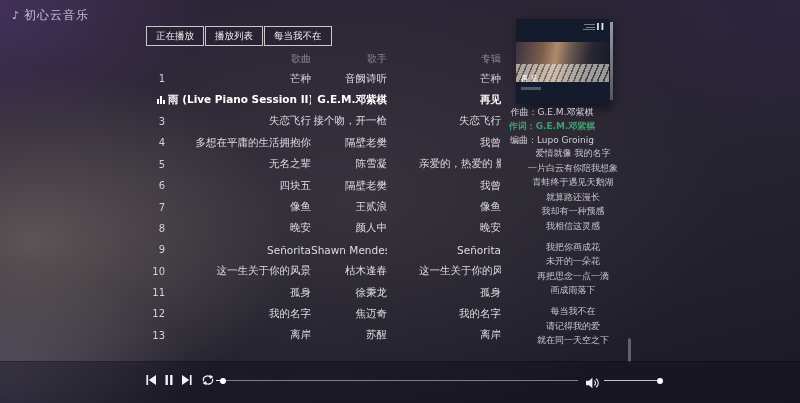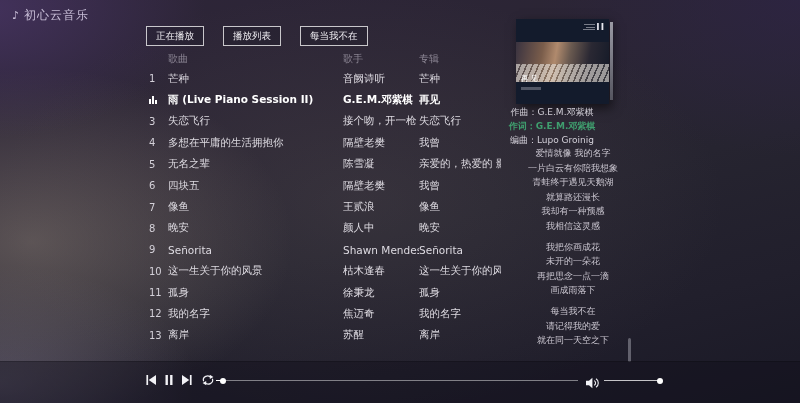--- a/index.html
+++ b/index.html
@@ -11,33 +11,33 @@
       radial-gradient(ellipse 420px 280px at 4% 60%, rgba(142,130,120,0.50), rgba(142,130,120,0) 62%),
       radial-gradient(ellipse 300px 180px at 0% 95%, rgba(150,140,175,0.32), rgba(150,140,175,0) 65%),
       radial-gradient(ellipse 520px 300px at 45% 50%, rgba(110,100,98,0.22), rgba(110,100,98,0) 70%),
       radial-gradient(ellipse 400px 240px at 100% 0%, rgba(46,36,70,0.70), rgba(46,36,70,0) 65%),
       linear-gradient(165deg,#2e2539 0%,#2a2533 35%,#262430 55%,#211f2c 78%,#1a1926 100%);
   }
   
   .app-header{position:absolute;left:12px;top:7px;font-size:12px;color:#c7bdd6;letter-spacing:1px;display:flex;align-items:center;gap:4px;}
   .note-icon{font-size:11px;color:#c7bdd6;}
   
-  .tabs{position:absolute;left:146px;top:26px;display:flex;gap:19px;align-items:flex-end;}
+  .tabs{position:absolute;left:146px;top:26px;display:flex;gap:1px;align-items:flex-end;}
   .tab{border:1px solid rgba(255,255,255,0.75);color:#f2f0f5;font-size:9.5px;line-height:1;
        padding:4px 9px;background:rgba(25,22,35,0.25);cursor:pointer;white-space:nowrap;}
   
-  .song-table{position:absolute;left:145px;top:50px;width:356px;}
+  .song-table{position:absolute;left:145px;top:50px;width:356px;text-align:right;}
   .t-head{display:flex;align-items:center;height:18px;color:#8e8896;font-size:10px;}
   .t-row{display:flex;align-items:center;height:21.4px;font-size:10.5px;color:#dedbe2;cursor:pointer;}
   .t-row.playing{color:#ffffff;font-weight:bold;}
   .c-num{width:20px;padding-left:4px;box-sizing:border-box;color:#d4d1d9;font-size:10px;}
   .t-row.playing .c-num{color:#fff;}
   .c-song{flex:1;padding-left:3px;white-space:nowrap;overflow:hidden;}
   .c-artist{width:76px;white-space:nowrap;overflow:hidden;}
-  .c-album{width:82px;white-space:nowrap;overflow:hidden;}
+  .c-album{width:82px;white-space:nowrap;overflow:hidden;margin-left:32px;}
   .bars{display:inline-flex;align-items:flex-end;gap:1.5px;height:8px;}
   .bars span{display:block;width:1.6px;background:#fff;}
   .bars span:nth-child(1){height:5px;}
   .bars span:nth-child(2){height:8px;}
   .bars span:nth-child(3){height:4px;}
   
   .cover{position:absolute;left:516px;top:19px;width:93px;height:85px;background:#131b2c;
          box-shadow:3px 4px 10px rgba(0,0,0,0.55);}
   .cover-strip{position:absolute;right:-4px;top:3px;width:3px;height:78px;
          background:linear-gradient(#9a9aa4,#55555f);}

